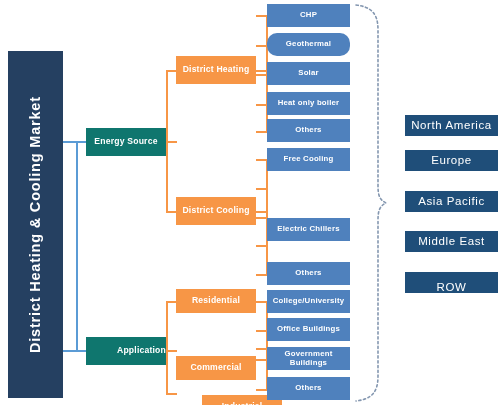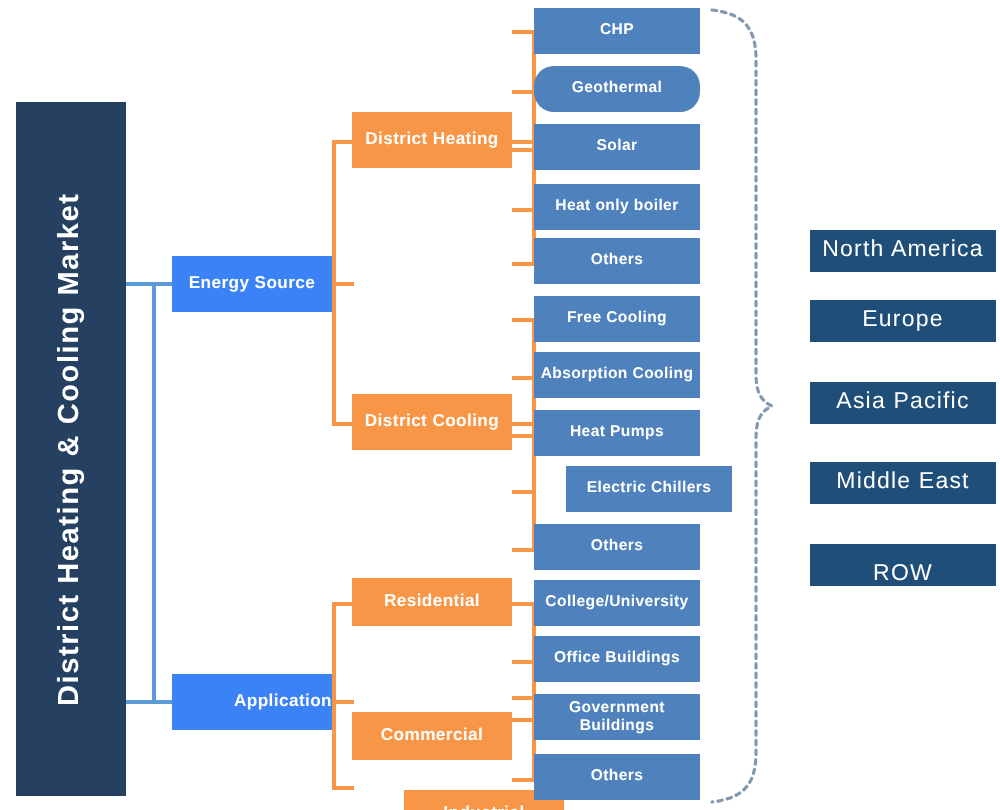--- a/index.html
+++ b/index.html
@@ -40,21 +40,21 @@
     background: #254061;
     font-size: 14.5px;
     letter-spacing: 0.8px;
   }
   #root-node .vtext {
     transform: rotate(-90deg);
     white-space: nowrap;
   }
   
   .lvl1 {
-    background: #3b82f6;
+    background: #0f766e;
     font-size: 8.6px;
     width: 80px;
     height: 28px;
     left: 86px;
   }
   #node-energy-source { top: 128px; }
   #node-application  { top: 337px; justify-content: flex-end; }
 
   
   .lvl2 {
@@ -192,27 +192,21 @@
   <div class="node lvl3" style="top:92px;align-items:center;">
     <span>Heat only boiler</span>
   </div>
   <div class="node lvl3" style="top:119px;">
     <span>Others</span>
   </div>
 
   <div class="node lvl3" style="top:148px;">
     <span>Free Cooling</span>
   </div>
-  <div class="node lvl3" style="top:176px;">
-    <span>Absorption Cooling</span>
-  </div>
-  <div class="node lvl3" style="top:205px;">
-    <span>Heat Pumps</span>
-  </div>
-  <div class="node lvl3" style="top:233px;margin-left:16px;">
+  <div class="node lvl3" style="top:218px;">
     <span>Electric Chillers</span>
   </div>
   <div class="node lvl3" style="top:262px;">
     <span>Others</span>
   </div>
 
   <div class="node lvl3" style="top:290px;">
     <span>College/University</span>
   </div>
   <div class="node lvl3" style="top:318px;">

